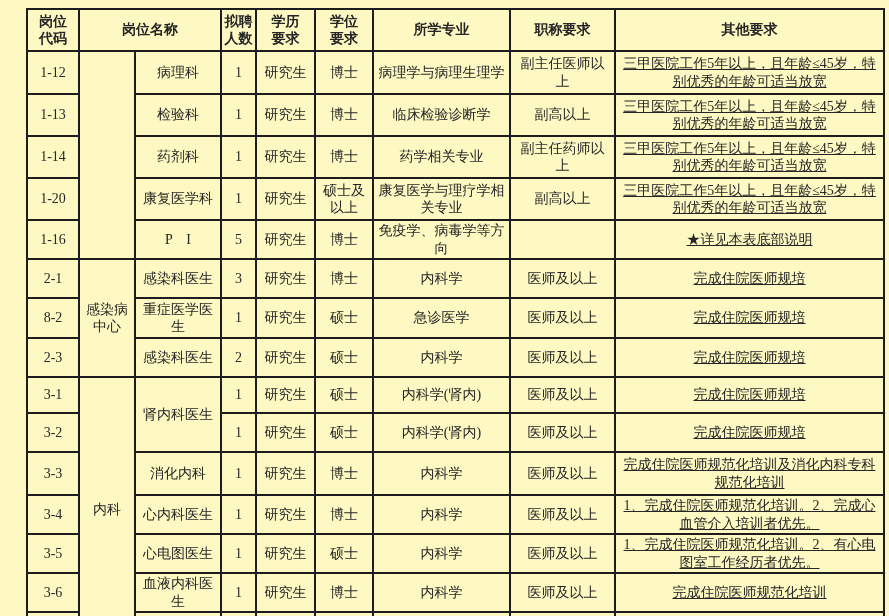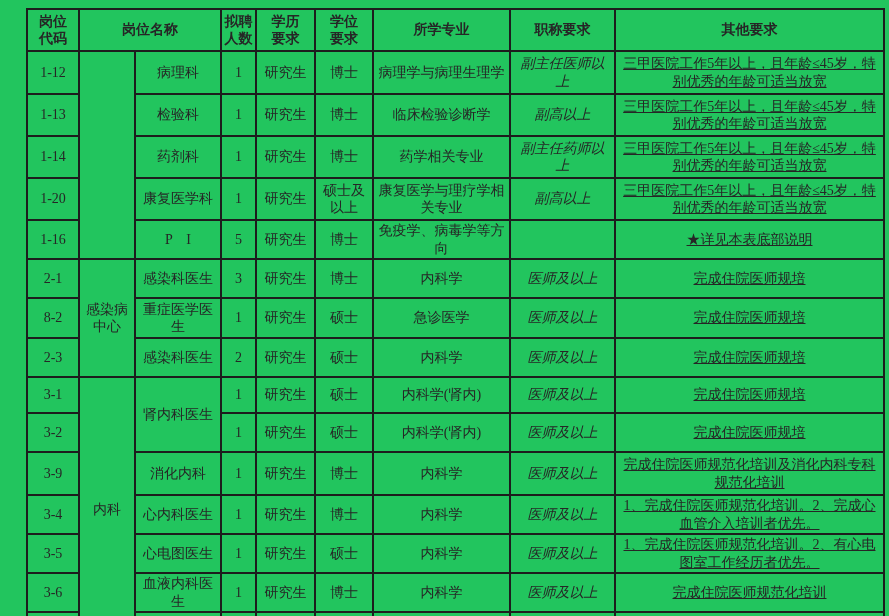--- a/index.html
+++ b/index.html
@@ -1,20 +1,20 @@
 <!DOCTYPE html>
 <html><head>
 <meta charset="utf-8">
 <title>Job Positions Table</title>
 <style>
   html,body{margin:0;padding:0;background:#ffffff;}
   .page{
     position:relative;
     width:889px;height:616px;
-    background:#22c55e;
+    background:#fef9c3;
     overflow:hidden;
     font-family:"Liberation Serif","DejaVu Serif",serif;
   }
   table.job-table{
     position:absolute;left:26px;top:8px;
     border-collapse:collapse;
     table-layout:fixed;
     width:857px;
   }
   .job-table td,.job-table th{
@@ -28,21 +28,21 @@
     overflow:hidden;
     word-break:break-all;
   }
   .job-table th{
     font-weight:bold;
     white-space:pre-line;
     padding:1px 0;
   }
   .c-code{text-align:left;padding-left:5px;}
   .c-group{padding:0;font-size:13px;}
-  .c-title{text-align:left;padding-left:3px;padding-right:4px;font-style:italic;}
+  .c-title{text-align:left;padding-left:3px;padding-right:4px;}
   .c-other{text-align:left;padding-left:4px;padding-right:8px;text-decoration:underline;}
   .grp-nk{vertical-align:top;}
   .grp-nk .nk-label{}
   .rh30{height:30px}.rh37{height:37px}.rh38{height:36px}.rh39{height:39px}
   .rh40{height:40px}.rh42{height:42px}.rh43{height:43px}
 </style>
 </head>
 <body>
 
 <div class="page">
@@ -175,21 +175,21 @@
     <tr class="rh39">
       <td class="c-code">3-2</td>
       <td>1</td>
       <td>研究生</td>
       <td>硕士</td>
       <td>内科学(肾内)</td>
       <td class="c-title">医师及以上</td>
       <td class="c-other">完成住院医师规培</td>
     </tr>
     <tr class="rh43">
-      <td class="c-code">3-9</td>
+      <td class="c-code">3-3</td>
       <td>消化内科</td>
       <td>1</td>
       <td>研究生</td>
       <td>博士</td>
       <td>内科学</td>
       <td class="c-title">医师及以上</td>
       <td class="c-other">完成住院医师规范化培训及消化内科专科规范化培训</td>
     </tr>
     <tr class="rh37">
       <td class="c-code">3-4</td>

